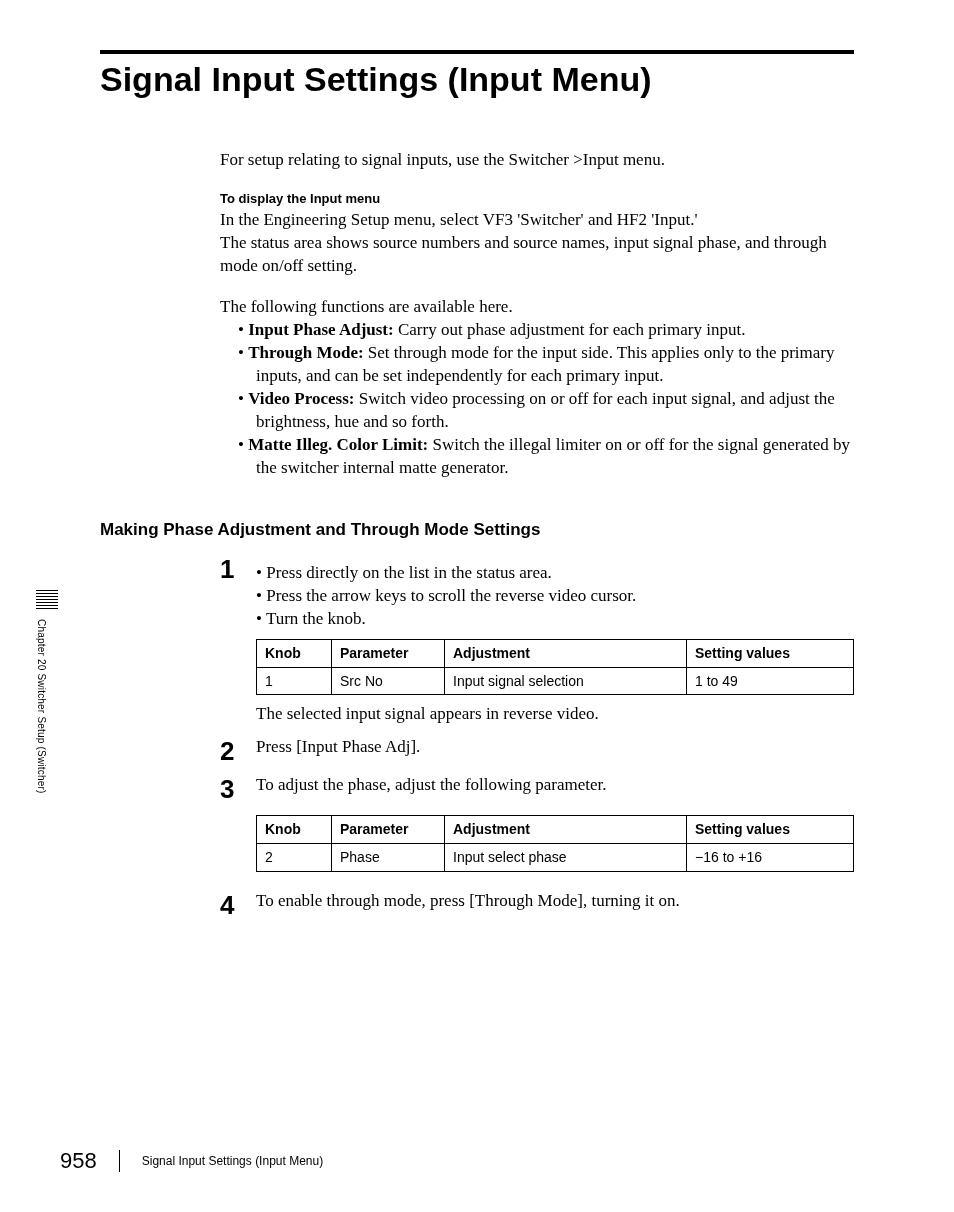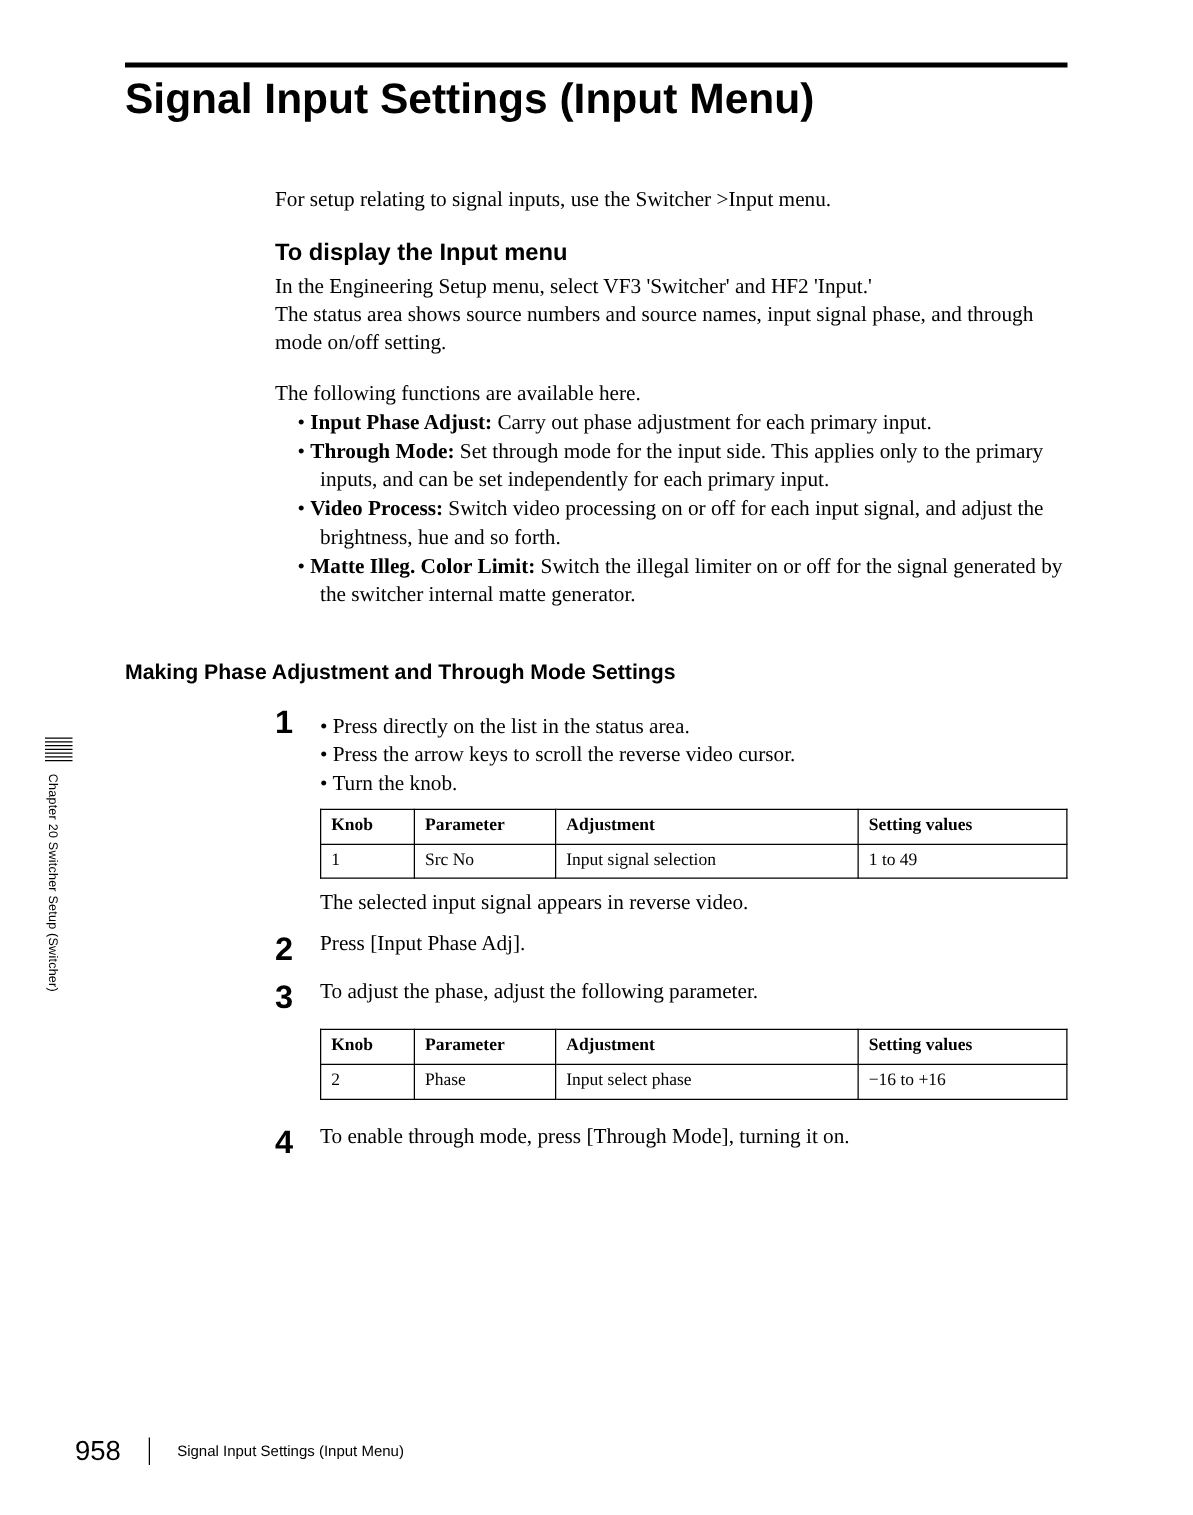--- a/index.html
+++ b/index.html
@@ -28,21 +28,21 @@
   }
   .body-block {
     margin-left: 120px;
     font-size: 17px;
     line-height: 1.35;
   }
   .para { margin: 0 0 18px 0; }
   .subhead {
     font-family: Arial, Helvetica, sans-serif;
     font-weight: bold;
-    font-size: 19px;
+    font-size: 13px;
     margin: 0 0 2px 0;
   }
   .bullets { margin: 0 0 18px 0; padding-left: 18px; }
   .bullets li { margin: 0; text-indent: -18px; padding-left: 18px; list-style: none; font-family: Liberation Serif, serif; }
   .bullets li::before { content: "• "; }
   .h2 {
     font-family: Arial, Helvetica, sans-serif;
     font-weight: bold;
     font-size: 17px;
     margin: 40px 0 14px 0;
@@ -60,21 +60,21 @@
     line-height: 1;
     padding-top: 2px;
   }
   .step-body { flex: 1; font-size: 17px; }
   .sub-bullets { margin: 8px 0 8px 0; padding: 0; }
   .sub-bullets li { list-style: none; text-indent: -14px; padding-left: 14px; }
   .sub-bullets li::before { content: "• "; }
   table.param {
     border-collapse: collapse;
     width: 100%;
-    font-family: Liberation Serif, serif;
+    font-family: Liberation Sans, sans-serif;
     font-size: 14px;
     margin: 6px 0 8px 0;
     padding-left: 40px;
   }
   table.param th, table.param td {
     border: 1px solid #000;
     padding: 4px 8px;
     text-align: left;
   }
   table.param th { font-weight: bold; }

